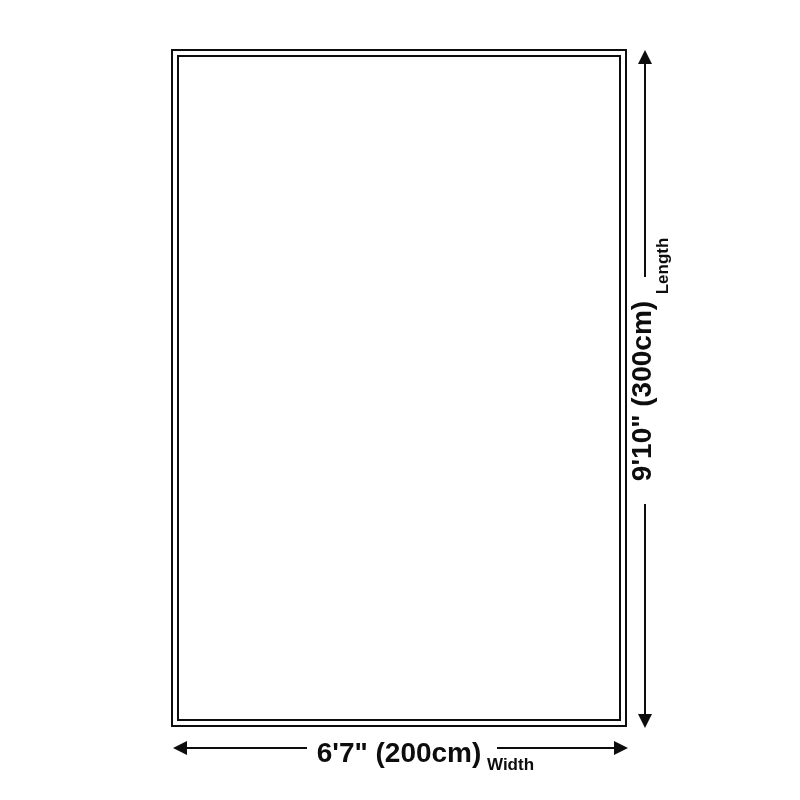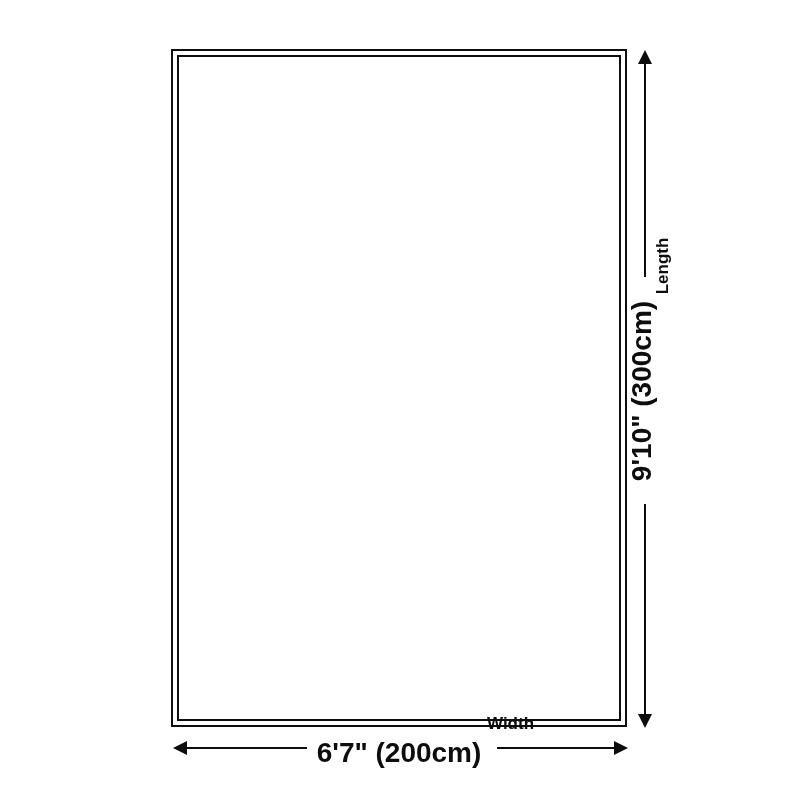--- a/index.html
+++ b/index.html
@@ -91,21 +91,21 @@
     font-size:17px;
     font-weight:700;
     white-space:nowrap;
     line-height:1;
   }
   .width-value{
     left:399px; top:753px;
     transform:translate(-50%,-50%);
   }
   .width-label{
-    left:487px; top:715px;
+    left:487px; top:756px;
   }
   .length-value{
     left:642px; top:391px;
     transform:translate(-50%,-50%) rotate(-90deg);
   }
   .length-label{
     left:662px; top:266px;
     transform:translate(-50%,-50%) rotate(-90deg);
   }
 </style>

